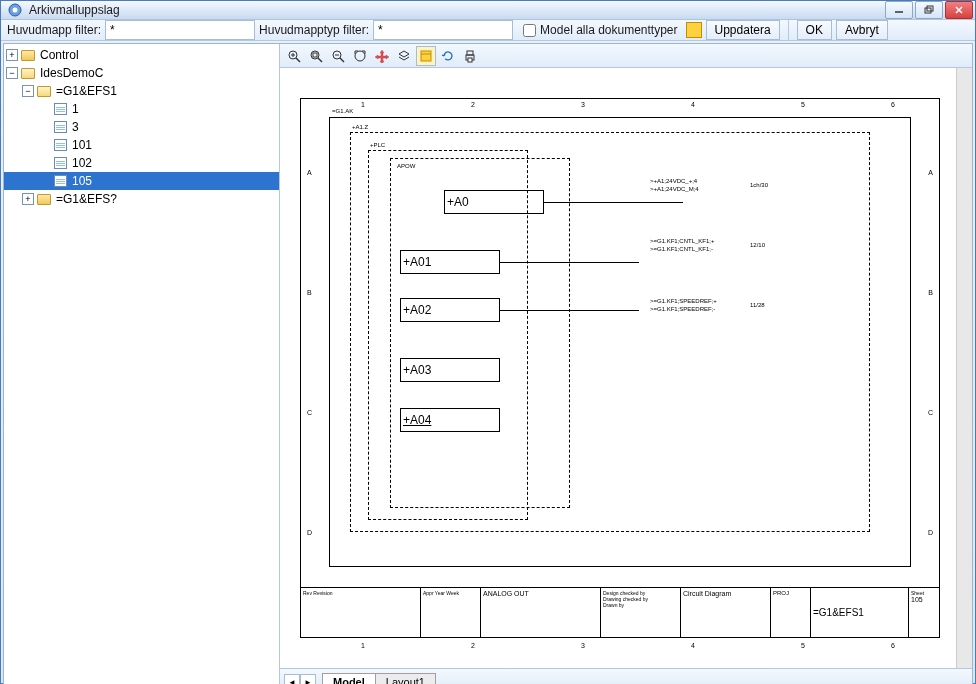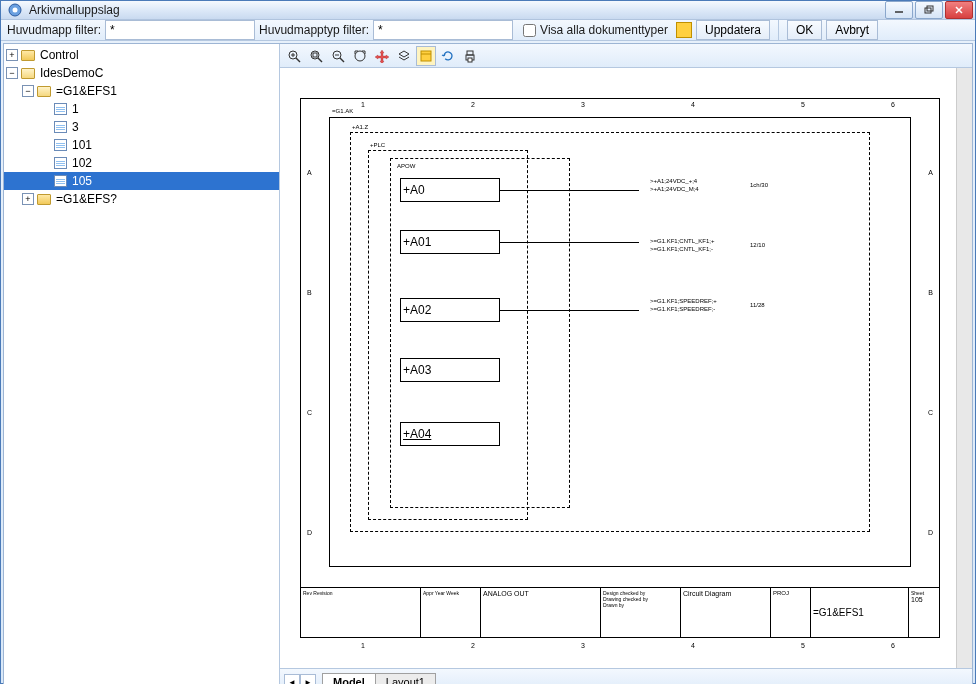--- a/index.html
+++ b/index.html
@@ -46,26 +46,26 @@
 .rtoolbar { height: 24px; background: linear-gradient(to bottom,#f3f8fe,#e0ecfa); border-bottom: 1px solid #b5c8e0; display:flex; align-items:center; padding:0 4px; gap:2px;}
 .ricon { width: 20px; height: 20px; border: 1px solid transparent; display:flex; align-items:center; justify-content:center; cursor:pointer; }
 .ricon svg { width:14px; height:14px; }
 .ricon.active { border-color:#a9bcd6; background:#fff4c0; }
 .canvas { flex:1; overflow:auto; background:#fff; position:relative; }
 .drawing { margin: 30px 20px; width: 640px; height: 540px; border: 1px solid #000; position: relative; background:#fff; font-family: Arial, sans-serif; }
 .drawing .inner { position:absolute; left:28px; right:28px; top:18px; bottom:70px; border:1px solid #000; }
 .drawing .plc { position:absolute; left:60px; top:40px; width:180px; height:350px; border:1px dashed #000; }
 .drawing .mod { position:absolute; left:70px; width:100px; height:24px; border:1px solid #000; font-size:6px; display:flex; align-items:center; }
 .drawing .mod::after { content:""; position:absolute; right:-140px; top:50%; width:140px; height:1px; background:#000; }
-.drawing .m0 { top:60px; }
-.drawing .m1 { top:112px; }
+.drawing .m0 { top:72px;margin-left:44px; }
+.drawing .m1 { top:132px; }
 .drawing .m2 { top:180px; }
 .drawing .m3 { top:240px; }
 .drawing .m3::after, .drawing .m4::after { display:none; }
-.drawing .m4 { top:304px;text-decoration:underline; }
+.drawing .m4 { top:290px;text-decoration:underline; }
 .drawing .sig { position:absolute; font-size:6px; left:320px; color:#000; }
 .titleblock { position:absolute; bottom:0; left:0; right:0; height:50px; border-top:1px solid #000; display:flex; }
 .titleblock > div { border-right:1px solid #000; padding:2px; font-size:7px; }
 .axis { position:absolute; font-size:7px; color:#000; }
 
 .tabs { height: 22px; background: linear-gradient(to bottom,#f3f8fe,#e0ecfa); border-top:1px solid #b5c8e0; display:flex; align-items:flex-end; padding: 0 4px; }
 .tabnav { display:flex; gap:0; margin-right:6px; }
 .tabnav .nb { width:16px; height:16px; border:1px solid #a9bcd6; background:#fff; display:flex; align-items:center; justify-content:center; font-size:8px; cursor:pointer; }
 .tab { height:18px; padding: 2px 10px; border:1px solid #a0a0a0; border-bottom:none; background:#fff; margin-right:-1px; font-size:11px; cursor:pointer; position:relative; top:1px; }
 .tab.active { font-weight:bold; background:#fff; z-index:2; }
@@ -109,21 +109,21 @@
     </div>
   </div>
 
   <div class="toolbar">
     <label>Huvudmapp filter:</label>
     <input type="text" class="filter1" value="*" style="">
     <label>Huvudmapptyp filter:</label>
     <input type="text" class="filter2" value="*" style="">
     <div class="chk">
       <input type="checkbox" style="">
-      <label>Visa alla dokumenttyper</label>
+      <label>Model alla dokumenttyper</label>
     </div>
     <span class="yicon"></span>
     <button class="tbtn">Uppdatera</button>
     <span class="sep"></span>
     <button class="tbtn">OK</button>
     <button class="tbtn">Avbryt</button>
   </div>
 
   <div class="body">
 

